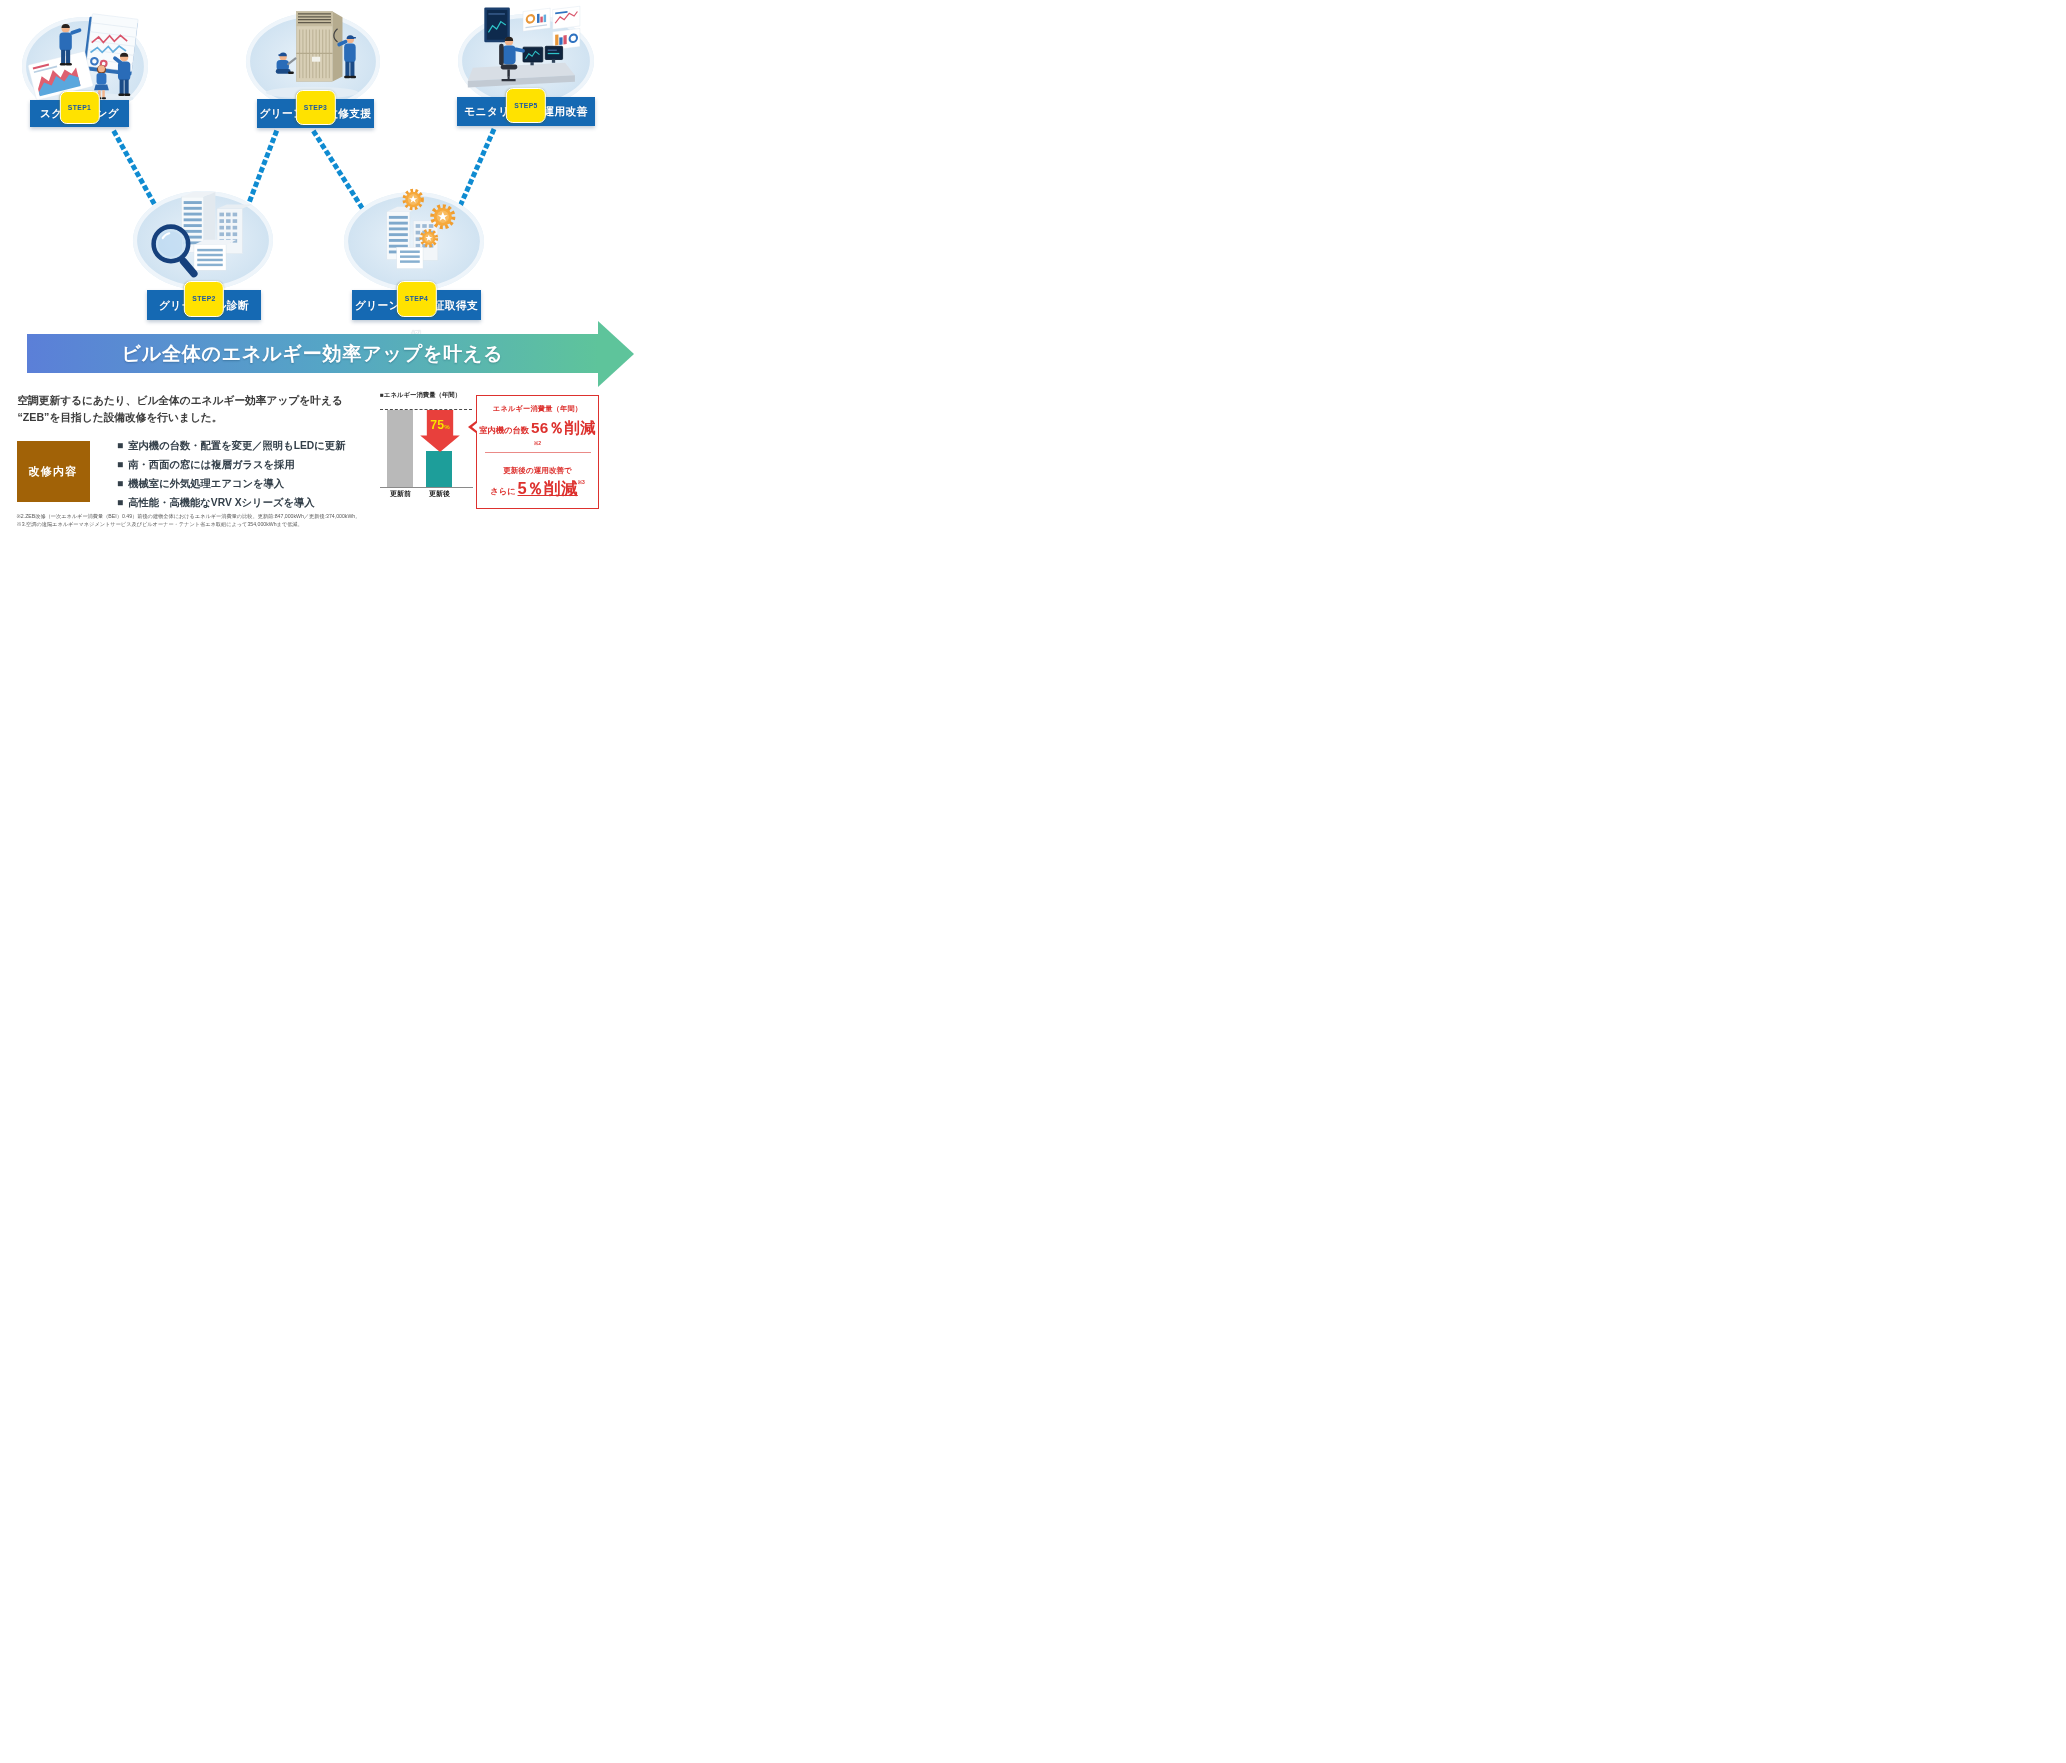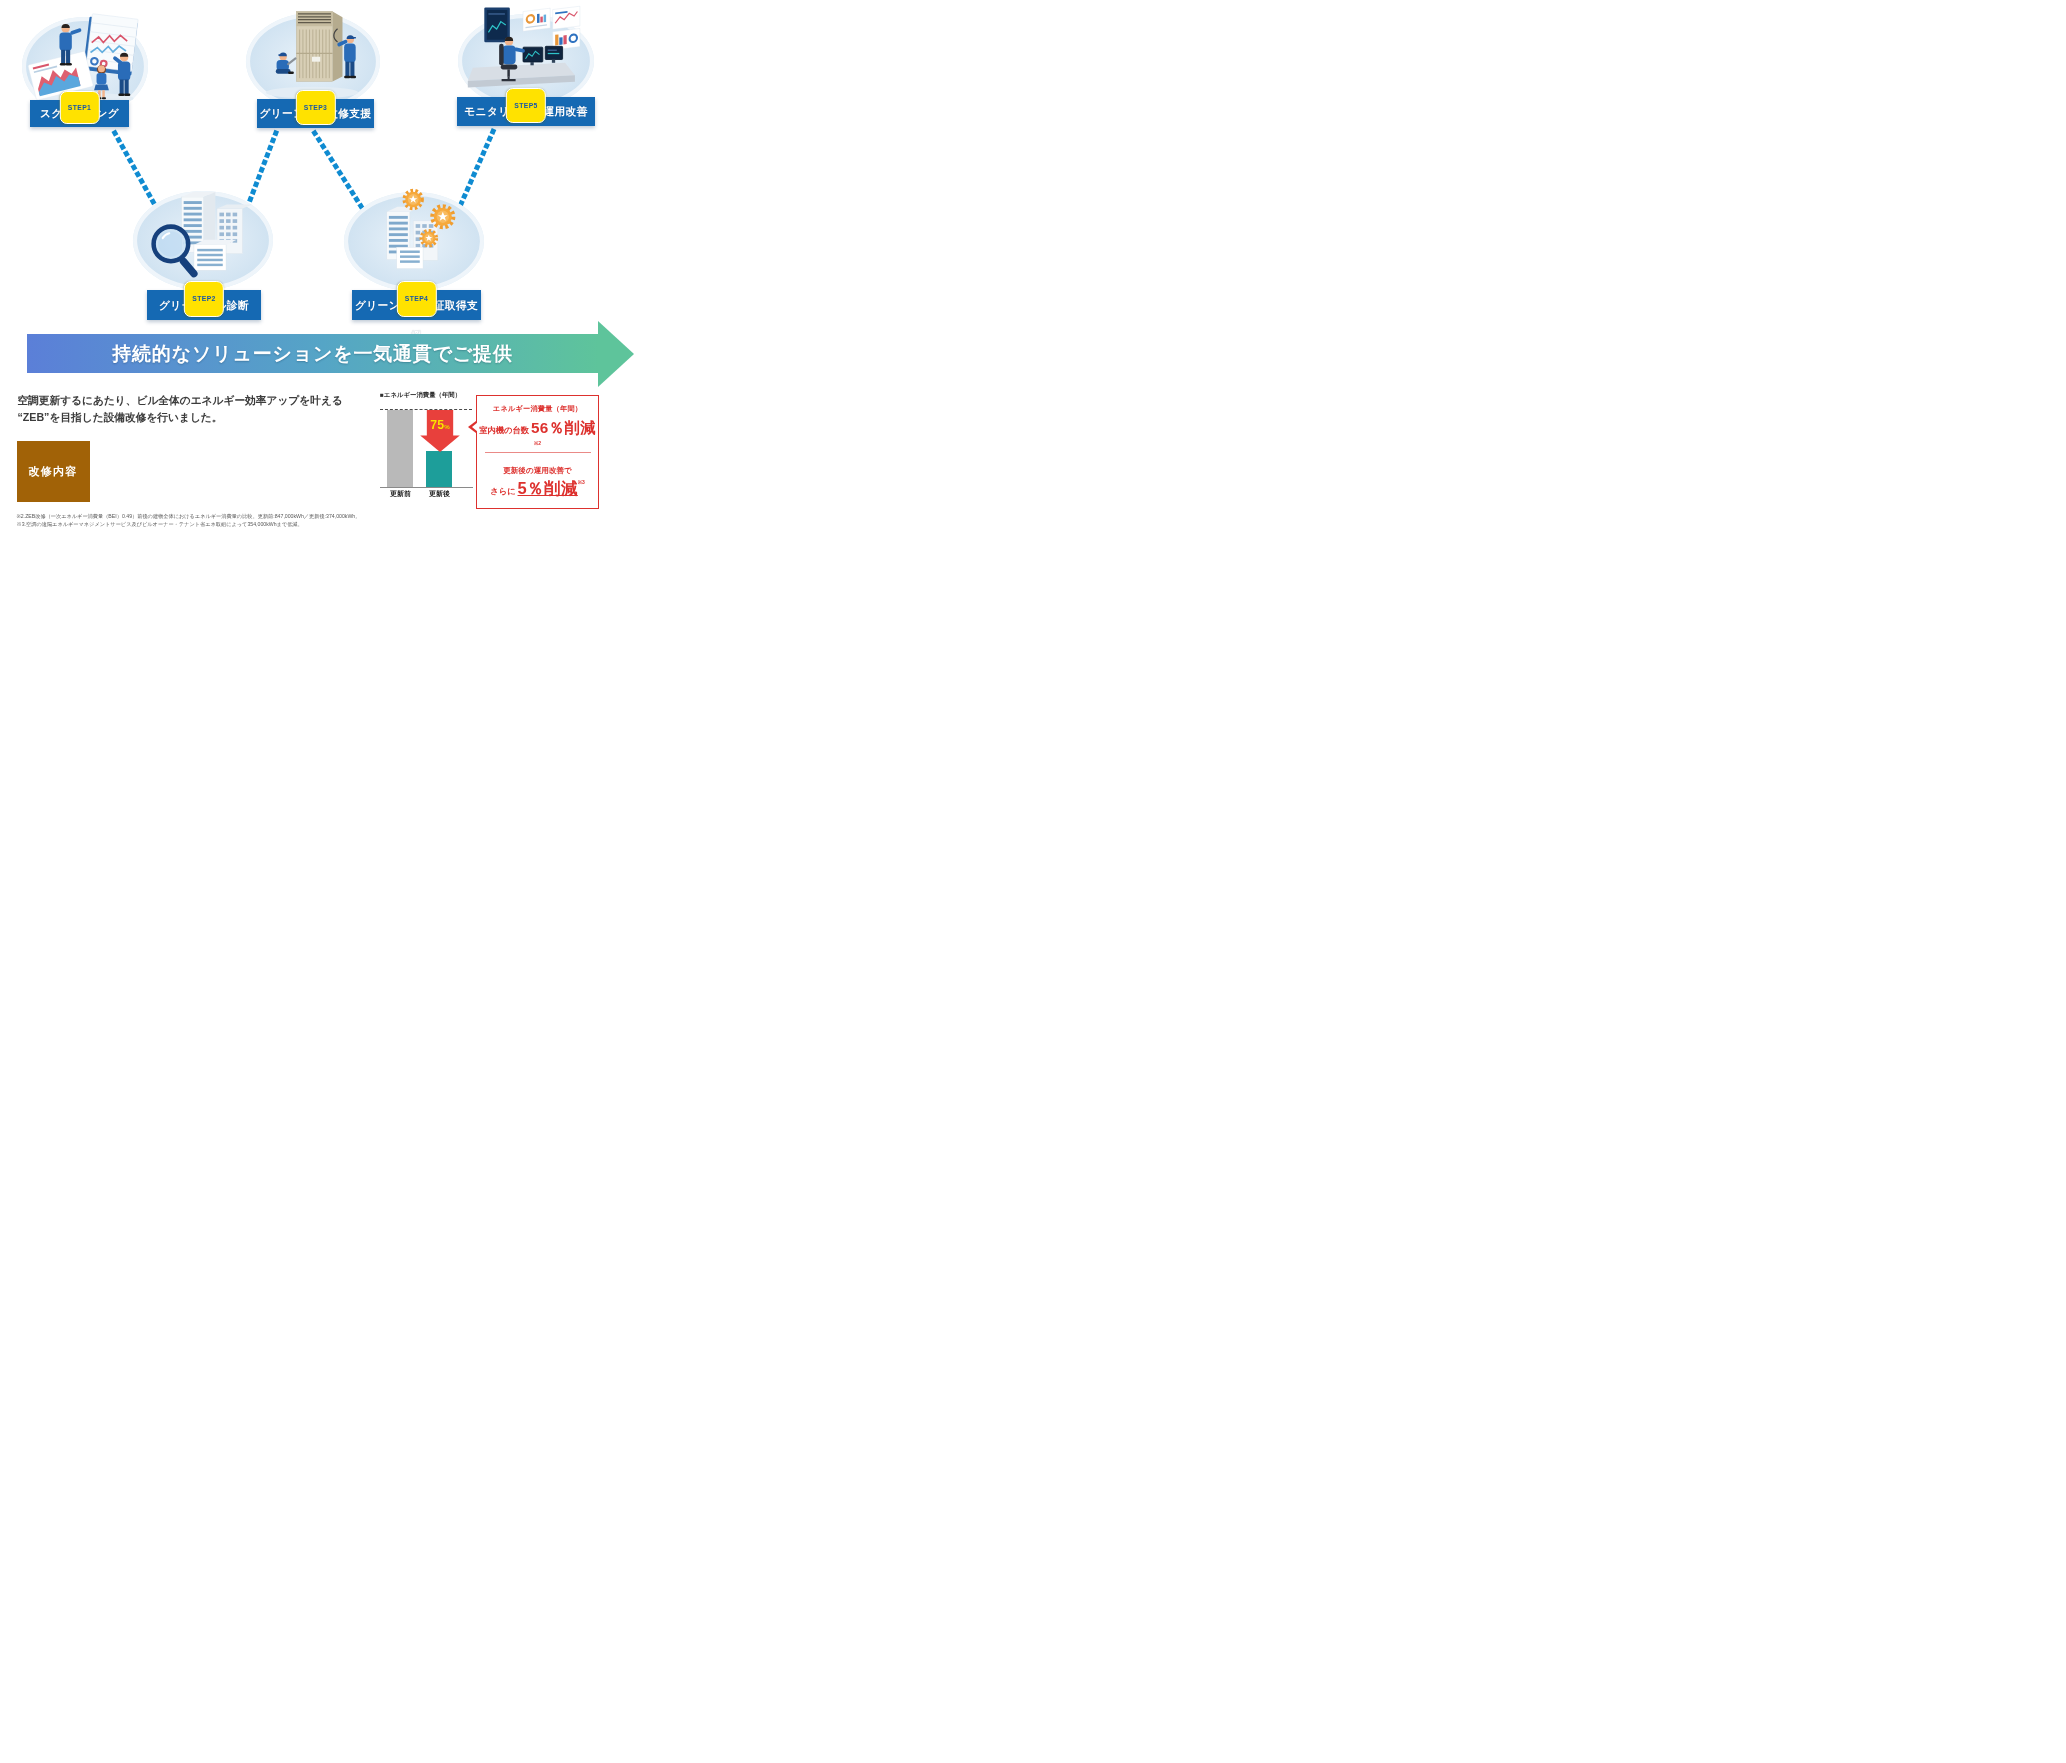--- a/index.html
+++ b/index.html
@@ -362,30 +362,36 @@
   <div class="step-box" style="left:147px;top:290px;width:114px;height:30px;line-height:30px;">
     <span class="pill">STEP2</span>
     <span class="title">グリーンビル診断</span>
   </div>
   <div class="step-box" style="left:352px;top:290px;width:129px;height:30px;line-height:30px;">
     <span class="pill">STEP4</span>
     <span class="title">グリーンビル認証取得支援</span>
   </div>
 
   <div class="banner-body">
-    <span class="banner-text">持続的なソリューションを一気通貫でご提供</span>
+    <span class="banner-text">ビル全体のエネルギー効率アップを叶える</span>
   </div>
   <div class="banner-head"></div>
 
   <div class="intro">
     <div>空調更新するにあたり、ビル全体のエネルギー効率アップを叶える</div>
     <div>“ZEB”を目指した設備改修を行いました。</div>
   </div>
 
   <div class="reno-label">改修内容</div>
+  <ul class="bullets">
+    <li><span class="sq">■</span><span>室内機の台数・配置を変更／照明もLEDに更新</span></li>
+    <li><span class="sq">■</span><span>南・西面の窓には複層ガラスを採用</span></li>
+    <li><span class="sq">■</span><span>機械室に外気処理エアコンを導入</span></li>
+    <li><span class="sq">■</span><span>高性能・高機能なVRV Xシリーズを導入</span></li>
+  </ul>
 
   <div class="footnotes">
     <div>※2.ZEB改修（一次エネルギー消費量（BEI）0.49）前後の建物全体におけるエネルギー消費量の比較。更新前:847,000kWh／更新後:374,000kWh。</div>
     <div>※3.空調の遠隔エネルギーマネジメントサービス及びビルオーナー・テナント省エネ取組によって354,000kWhまで低減。</div>
   </div>
 
   <div class="chart">
     <div class="chart-title">■エネルギー消費量（年間）</div>
     <div class="plot">
       <div class="dash"></div>

